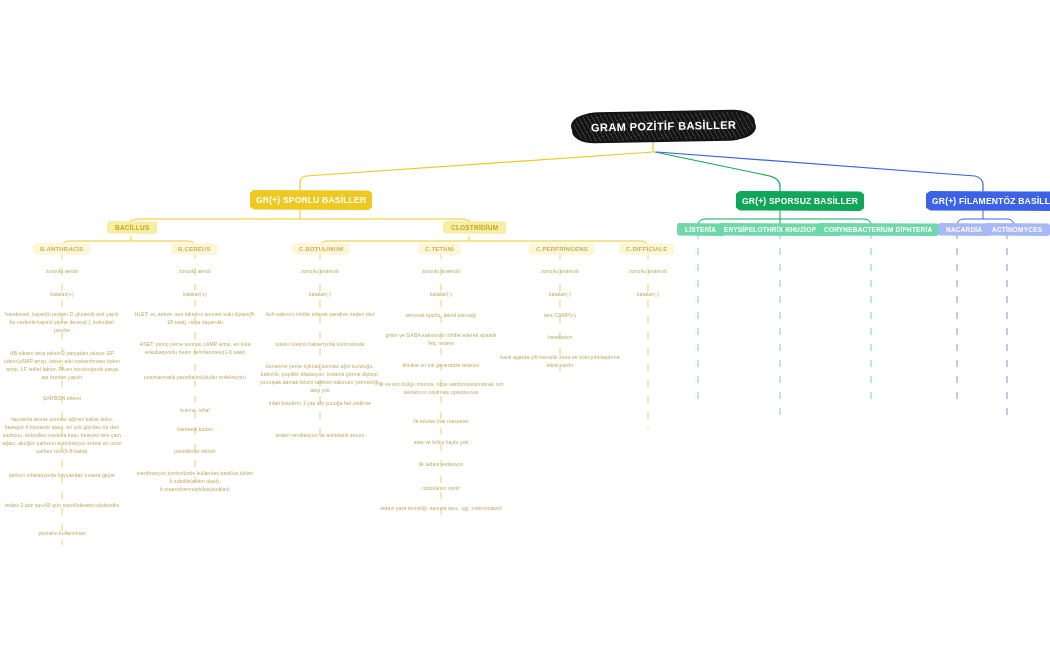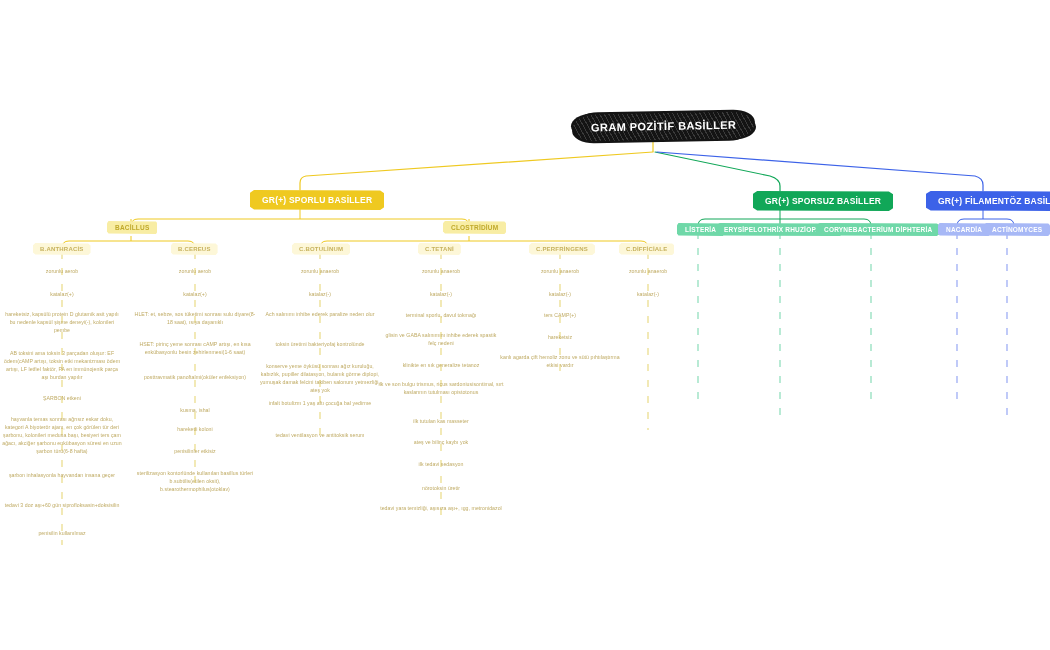--- a/index.html
+++ b/index.html
@@ -34,21 +34,21 @@
     background: #141414;
     padding: 7px 18px 8px 18px;
     border-radius: 24px / 14px;
     transform: rotate(-1.1deg);
     box-shadow: -3px -2px 0 -1px #141414, 3px 2px 0 -1px #141414,
                  2px -3px 0 -1px #141414, -2px 3px 0 -1px #141414;
     background-image:
       repeating-linear-gradient(62deg, rgba(255,255,255,.16) 0 1px, rgba(0,0,0,0) 1px 4px);
   }
   .lvl1 {
-    color:#ffffff; font-size:8.5px; padding:5px 12px;
+    color:#ffffff; font-size:8.5px; padding:5px 6px;
     border-radius:3px;
     clip-path: polygon(0 14%, 3% 0, 97% 3%, 100% 16%, 100% 86%, 97% 100%, 3% 97%, 0 84%);
   }
   .lvl2 {
     font-size:6.5px; padding:3px 8px;
     clip-path: polygon(0 18%, 3% 0, 97% 4%, 100% 20%, 100% 82%, 97% 100%, 3% 96%, 0 80%);
   }
   .lvl3 {
     font-size:6px; padding:3px 7px;
     clip-path: polygon(0 18%, 4% 0, 96% 4%, 100% 20%, 100% 82%, 96% 100%, 4% 96%, 0 80%);
@@ -119,21 +119,21 @@
 
       <path d="M957,232 L957,400" stroke="#8C9EF2"></path>
       <path d="M1007,232 L1007,418" stroke="#8C9EF2"></path>
     </g>
   </svg>
 
   <div class="node root" style="left:573px; top:113px;">GRAM POZİTİF BASİLLER</div>
 
   <div class="node lvl1 c-yellow" style="left:250px; top:190px;">GR(+) SPORLU BASİLLER</div>
 
-  <div class="node lvl1 c-green" style="left:753px; top:191px;">GR(+) SPORSUZ BASİLLER</div>
+  <div class="node lvl1 c-green" style="left:736px; top:191px;">GR(+) SPORSUZ BASİLLER</div>
 
   <div class="node lvl1 c-blue" style="left:926px; top:191px;">GR(+) FİLAMENTÖZ BASİLLER</div>
 
   <div class="node lvl2 c-yellow-2" style="left:107px; top:221px;">BACİLLUS</div>
 
   <div class="node lvl2 c-yellow-2" style="left:443px; top:221px;">CLOSTRİDİUM</div>
 
   <div class="node lvl2 c-green-2" style="left:677px; top:223px;">LİSTERİA</div>
 
   <div class="node lvl2 c-green-2" style="left:716px; top:223px;">ERYSİPELOTHRİX RHUZİOPATHİE</div>

